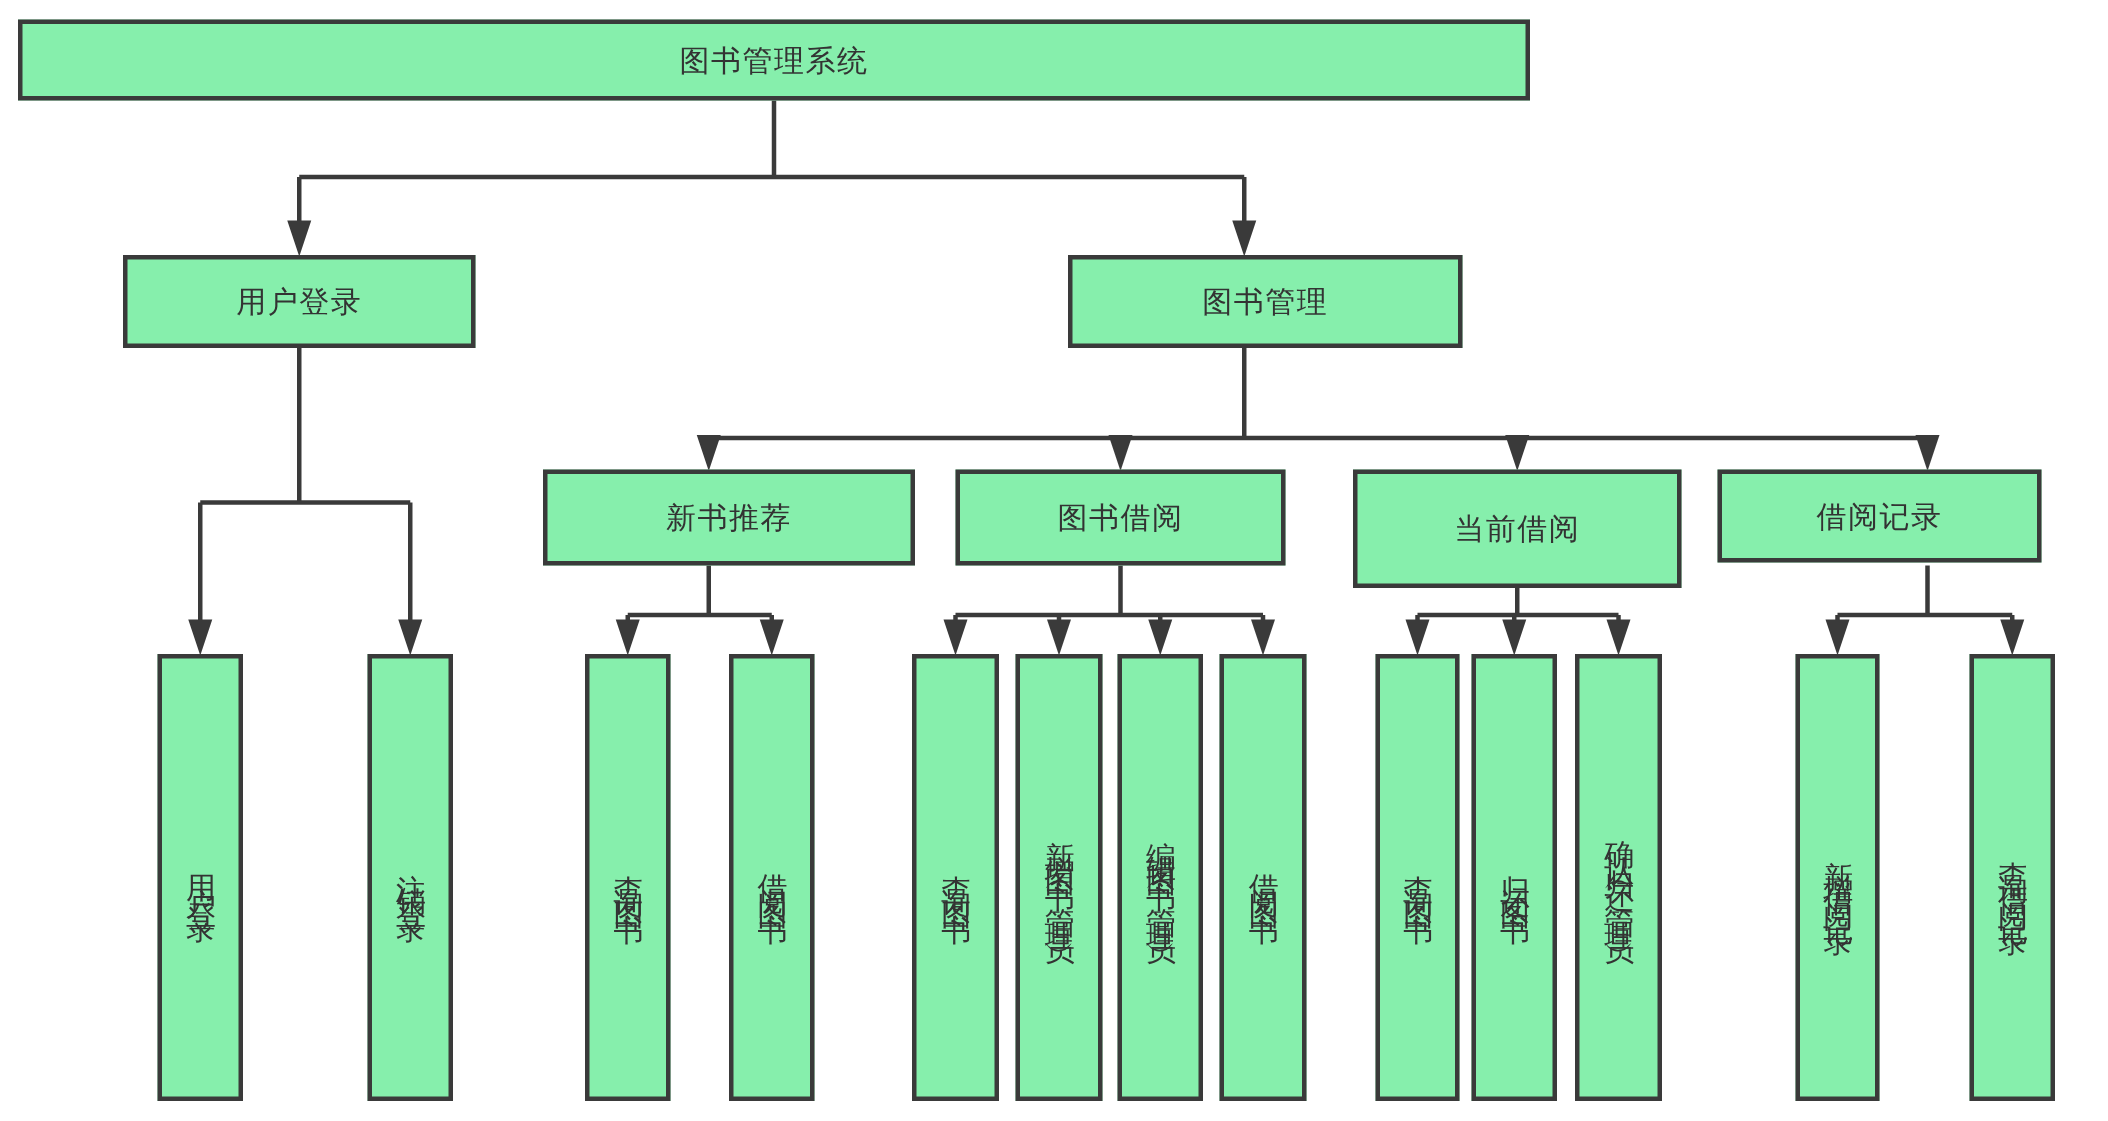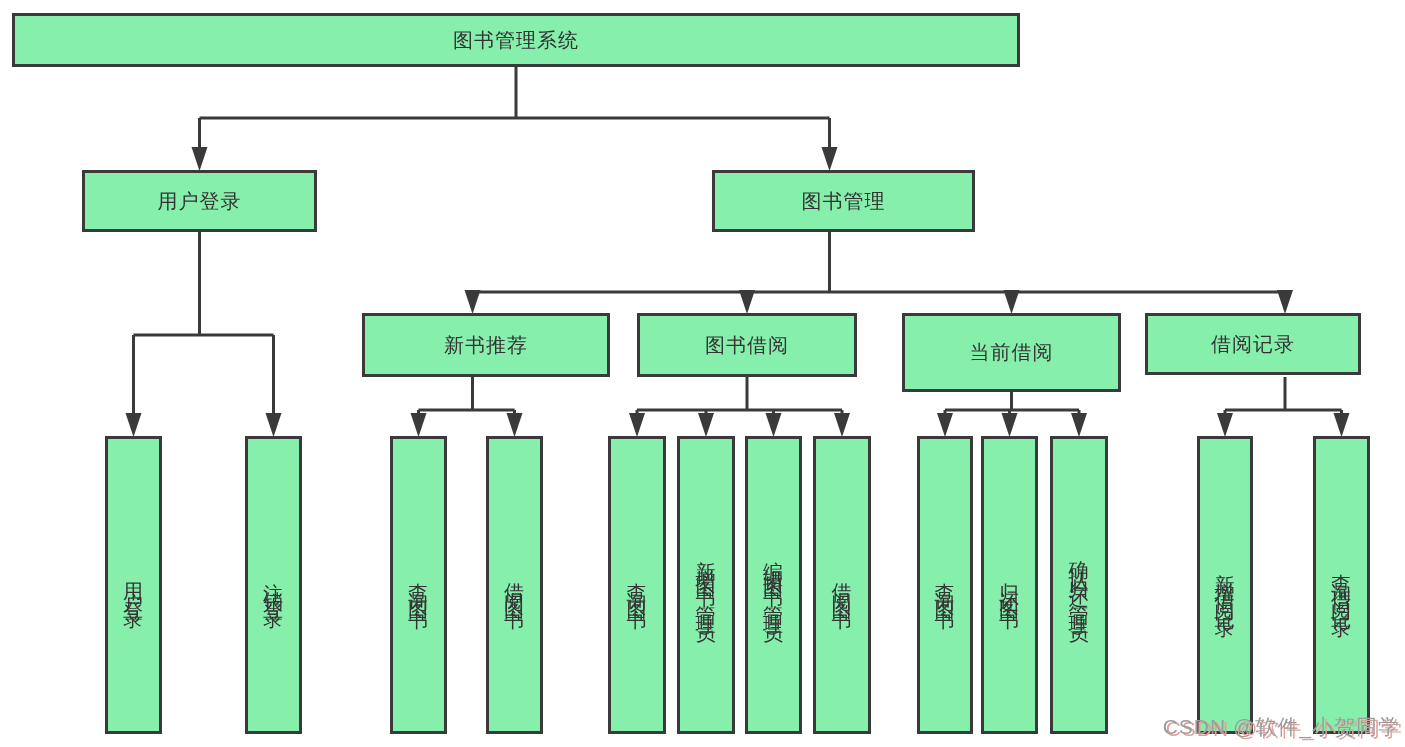--- a/index.html
+++ b/index.html
@@ -118,14 +118,13 @@
   <div class="node v-node" id="n-leaf-query-book-2" style="left: 608px; top: 436px; width: 58px; height: 298px;">查询图书</div>
   <div class="node v-node" id="n-leaf-add-book" style="left: 677px; top: 436px; width: 58px; height: 298px;">新增图书（管理员）</div>
   <div class="node v-node" id="n-leaf-edit-book" style="left: 745px; top: 436px; width: 57px; height: 298px;">编辑图书（管理员）</div>
   <div class="node v-node" id="n-leaf-borrow-book-2" style="left: 813px; top: 436px; width: 58px; height: 298px;">借阅图书</div>
   <div class="node v-node" id="n-leaf-query-book-3" style="left: 917px; top: 436px; width: 56px; height: 298px;">查询图书</div>
   <div class="node v-node" id="n-leaf-return-book" style="left: 981px; top: 436px; width: 57px; height: 298px;">归还图书</div>
   <div class="node v-node" id="n-leaf-confirm-return" style="left: 1050px; top: 436px; width: 58px; height: 298px;">确认归还（管理员）</div>
   <div class="node v-node" id="n-leaf-add-borrow-record" style="left: 1197px; top: 436px; width: 56px; height: 298px;">新增借阅记录</div>
   <div class="node v-node" id="n-leaf-query-borrow-record" style="left: 1313px; top: 436px; width: 57px; height: 298px;">查询借阅记录</div>
 
-  <div id="watermark">CSDN @软件_小贺同学</div>
 </div>
 
 </body></html>

